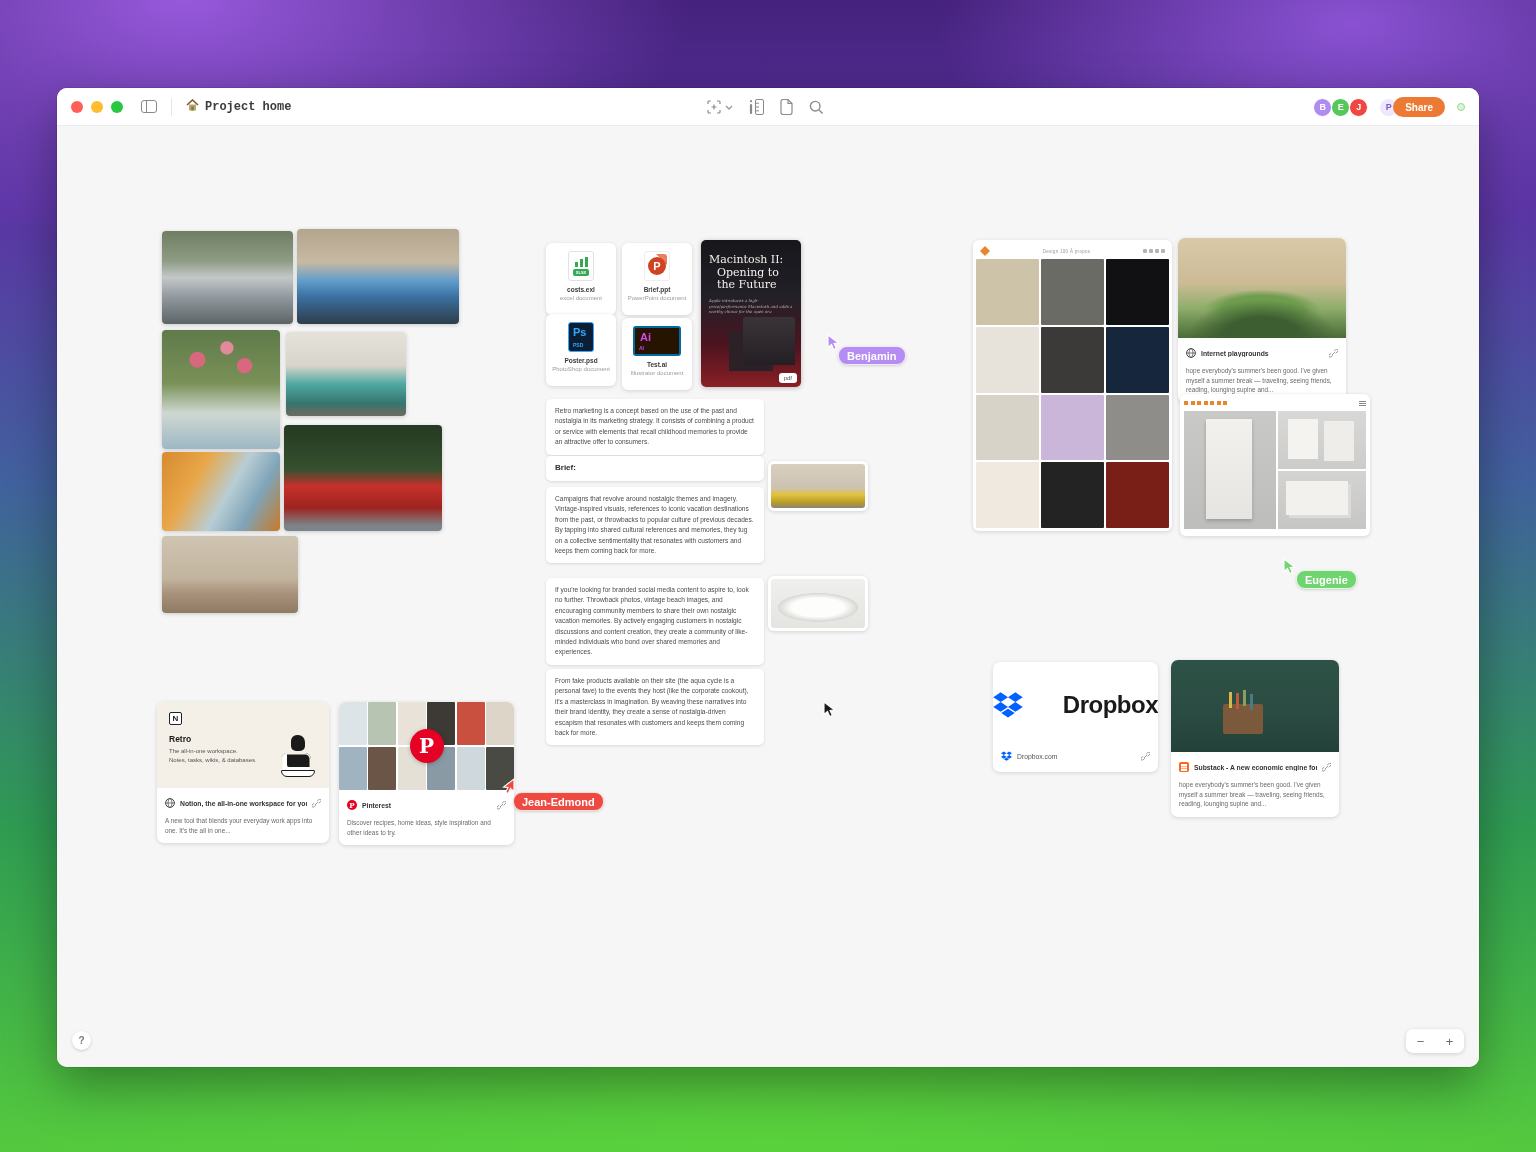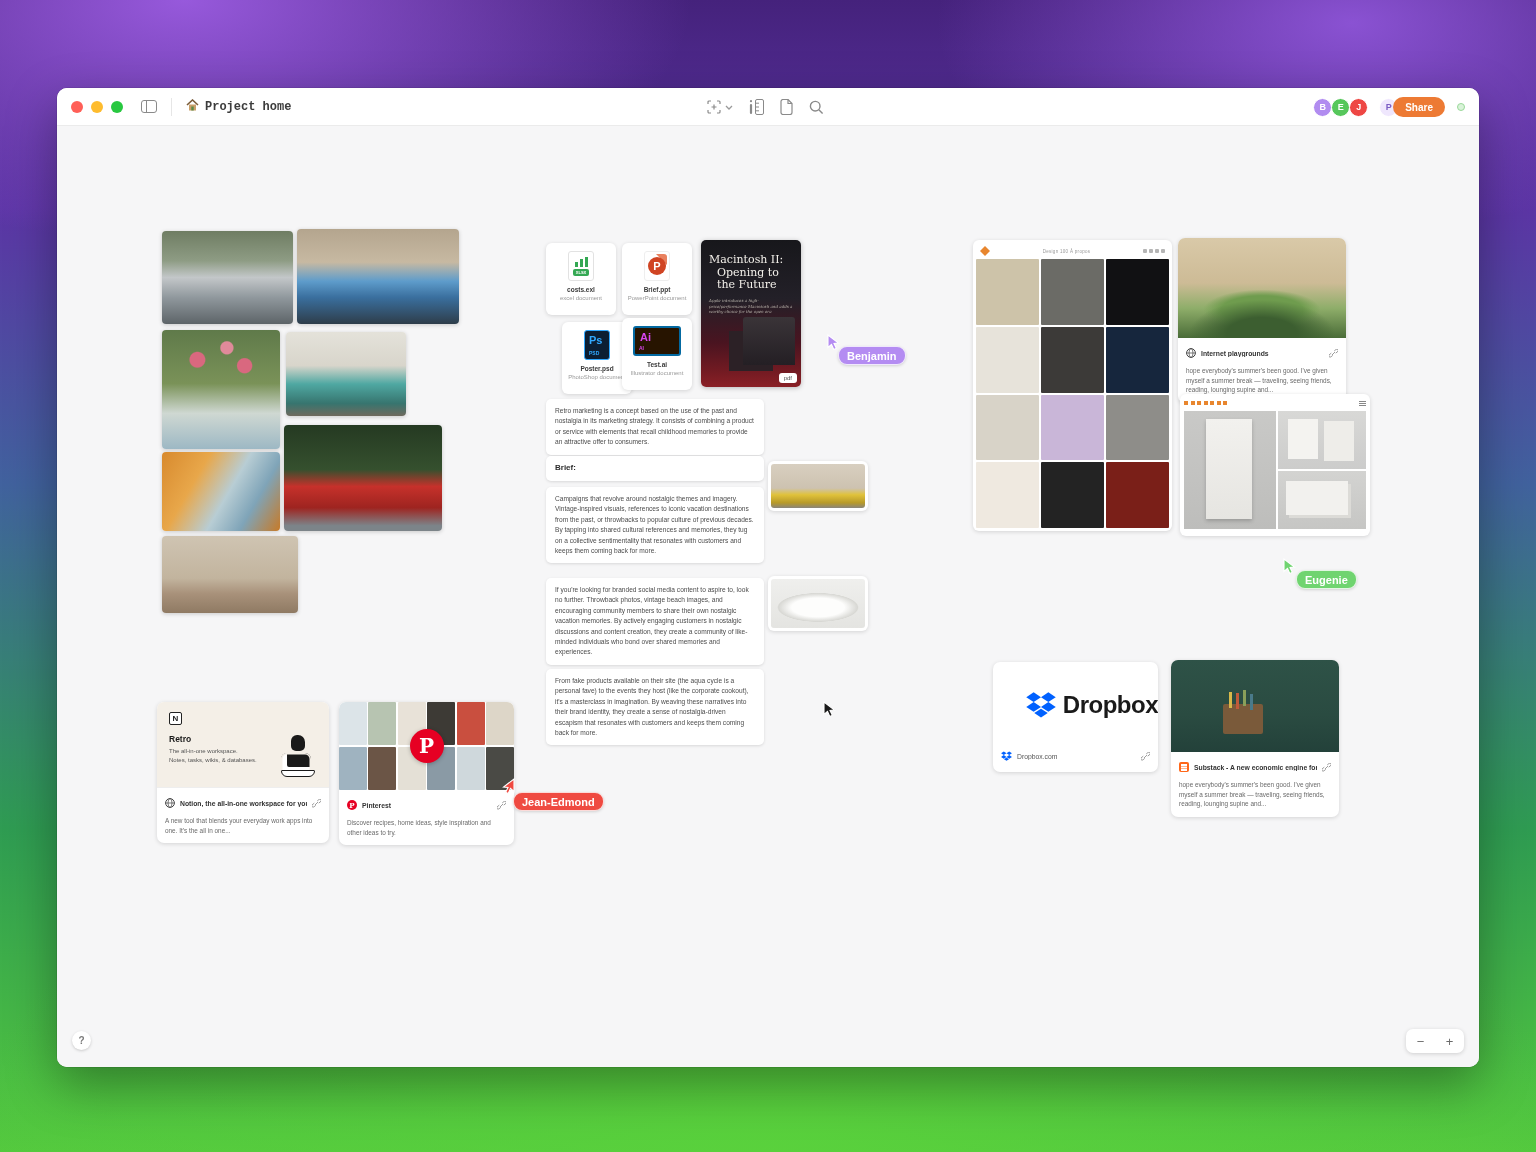--- a/index.html
+++ b/index.html
@@ -137,21 +137,21 @@
   .st-right { display:grid; grid-template-rows:1fr 1fr; gap:2px; }
   .st-r1 { background:linear-gradient(180deg,#d8d8d6,#cccccb); position:relative; }
   .st-r1:after { content:""; position:absolute; left:10px; top:8px; width:30px; height:40px; background:#f4f3f0;
                  box-shadow:36px 2px 0 0 #eeede9; }
   .st-r2 { background:linear-gradient(180deg,#d3d3d1,#c6c6c4); position:relative; }
   .st-r2:after { content:""; position:absolute; left:8px; top:10px; width:62px; height:34px; background:#f2f1ee;
                  box-shadow:3px 3px 0 0 #dcdbd7; }
 
   
   .dropbox-card { width:165px; height:110px; display:flex; flex-direction:column; }
-  .db-hero { flex:1; display:flex; align-items:center; justify-content:flex-end; gap:7px; }
+  .db-hero { flex:1; display:flex; align-items:center; justify-content:space-between; gap:7px; }
   .db-word { font-size:24px; font-weight:700; color:#1a1a1a; letter-spacing:-.5px; }
   .db-foot { display:flex; align-items:center; gap:5px; padding:0 8px 7px 8px; }
   .db-foot .wc-title { font-weight:400; color:#555; }
 
   
   .sub-img { height:92px; background:linear-gradient(180deg,#2e5247 0%,#2a4b41 60%,#23413a 100%); position:relative; }
   .sub-img:before { content:""; position:absolute; left:52px; bottom:18px; width:40px; height:30px; background:#7a5a3a; border-radius:2px; }
   .sub-img:after { content:""; position:absolute; left:58px; bottom:44px; width:3px; height:16px; background:#d8b84a;
                    box-shadow:7px 1px 0 0 #c05a3a, 14px -2px 0 0 #8aa05a, 21px 2px 0 0 #4a7a8a; }
   .substack-ic { width:10px; height:10px; background:#ff6719; border-radius:2px; position:relative; }
@@ -286,21 +286,21 @@
       <div class="file-kind">excel document</div>
     </div>
     <div class="obj card file-card" style="left:565px;top:117px;">
       <div class="fi fi-ppt">
         <span class="pw"></span>
           <span class="pc">P</span>
       </div>
       <div class="file-name">Brief.ppt</div>
       <div class="file-kind">PowerPoint document</div>
     </div>
-    <div class="obj card file-card" style="left:489px;top:196px;margin-left:16px;">
+    <div class="obj card file-card" style="left:489px;top:188px;">
       <div class="fi fi-psd">
         <span class="tx">Ps</span>
           <span class="sb">PSD</span>
       </div>
       <div class="file-name">Poster.psd</div>
       <div class="file-kind">PhotoShop document</div>
     </div>
     <div class="obj card file-card" style="left:565px;top:192px;">
       <div class="fi fi-ai">
         <span class="tx">Ai</span>

